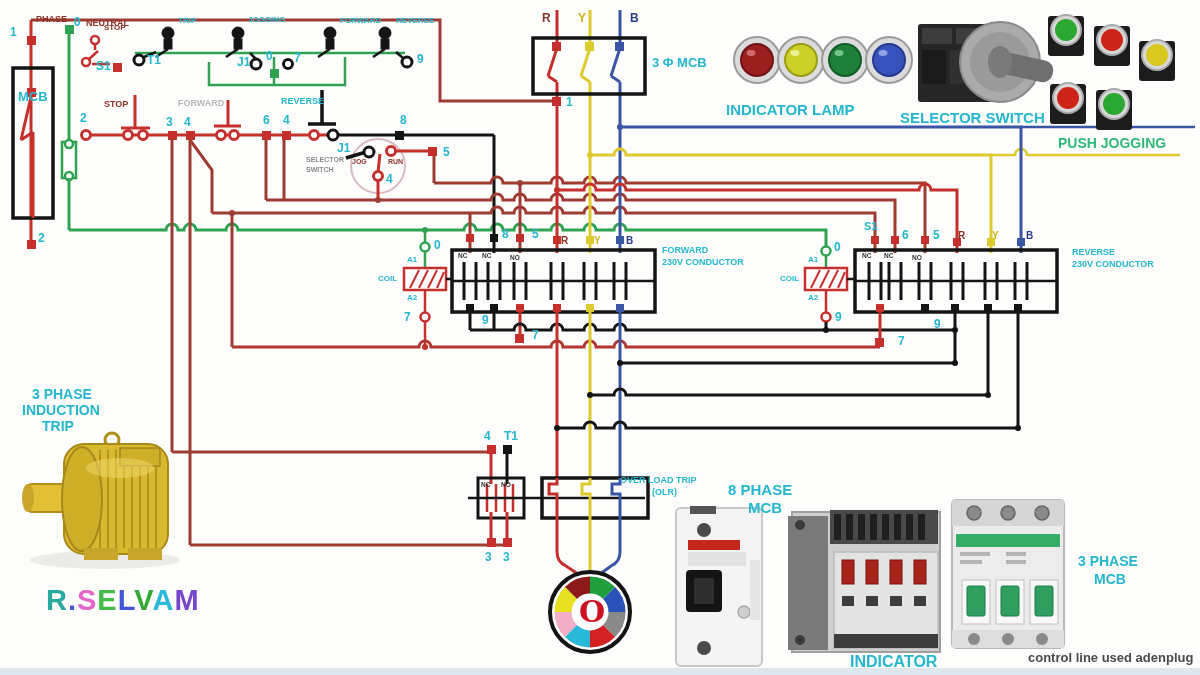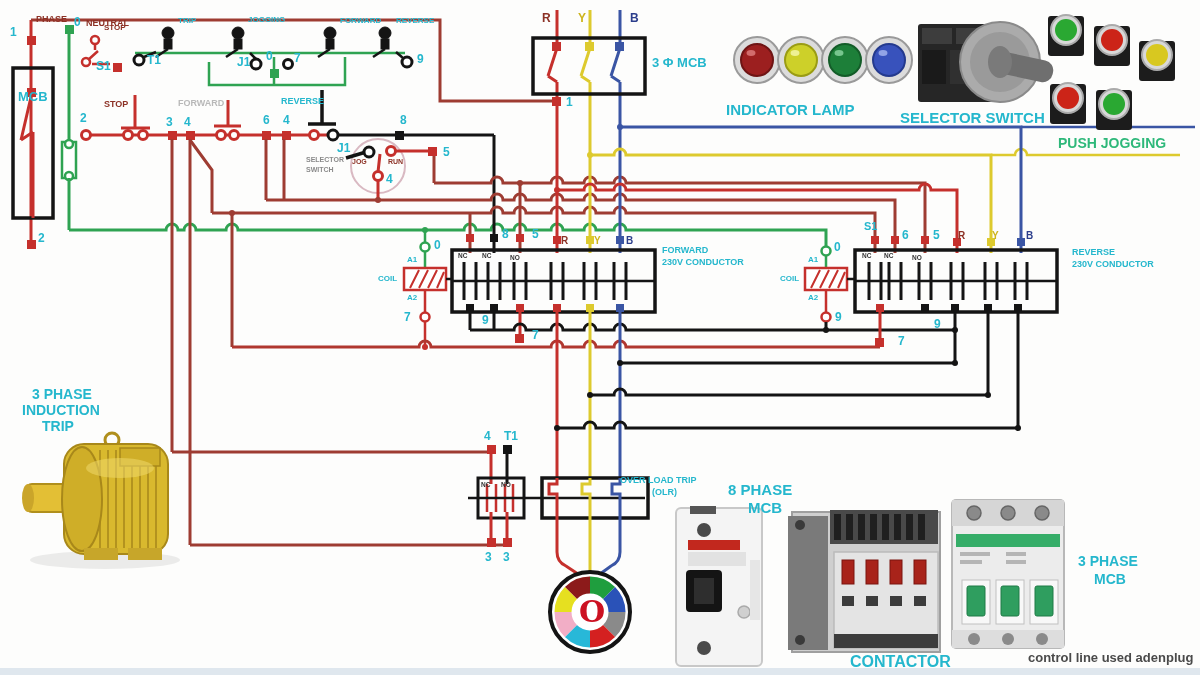--- a/index.html
+++ b/index.html
@@ -523,23 +523,26 @@
 <span class="lb" style="left:503px;top:551px">3</span>
 
 <span class="lb s15" style="left:726px;top:102px">INDICATOR LAMP</span>
 <span class="lb s15" style="left:900px;top:110px">SELECTOR SWITCH</span>
 <span class="lb grn s14" style="left:1058px;top:136px">PUSH JOGGING</span>
 <span class="lb s14" style="left:32px;top:387px">3 PHASE</span>
 <span class="lb s14" style="left:22px;top:403px">INDUCTION</span>
 <span class="lb s14" style="left:42px;top:419px">TRIP</span>
 <span class="lb s15" style="left:728px;top:482px">8 PHASE</span>
 <span class="lb s15" style="left:748px;top:500px">MCB</span>
-<span class="lb s16" style="left:850px;top:654px">CONTACTOR</span>
+<span class="lb s16" style="left:850px;top:654px">INDICATOR</span>
 <span class="lb s14" style="left:1078px;top:554px">3 PHASE</span>
 <span class="lb s14" style="left:1094px;top:572px">MCB</span>
 
 <span class="wheelO">O</span>
 
+<div class="sig">
+  <span style="color:#2aa9a0">R</span><span style="color:#4858d0">.</span><span style="color:#e266c8">S</span><span style="color:#44bb44">E</span><span style="color:#4456d8">L</span><span style="color:#33aa33">V</span><span style="color:#2ab9d8">A</span><span style="color:#7744cc">M</span>
+</div>
 
 <span class="credit">control line used adenplug</span>
 <div class="bstrip"></div>
 
 </div>
 
 </body></html>

